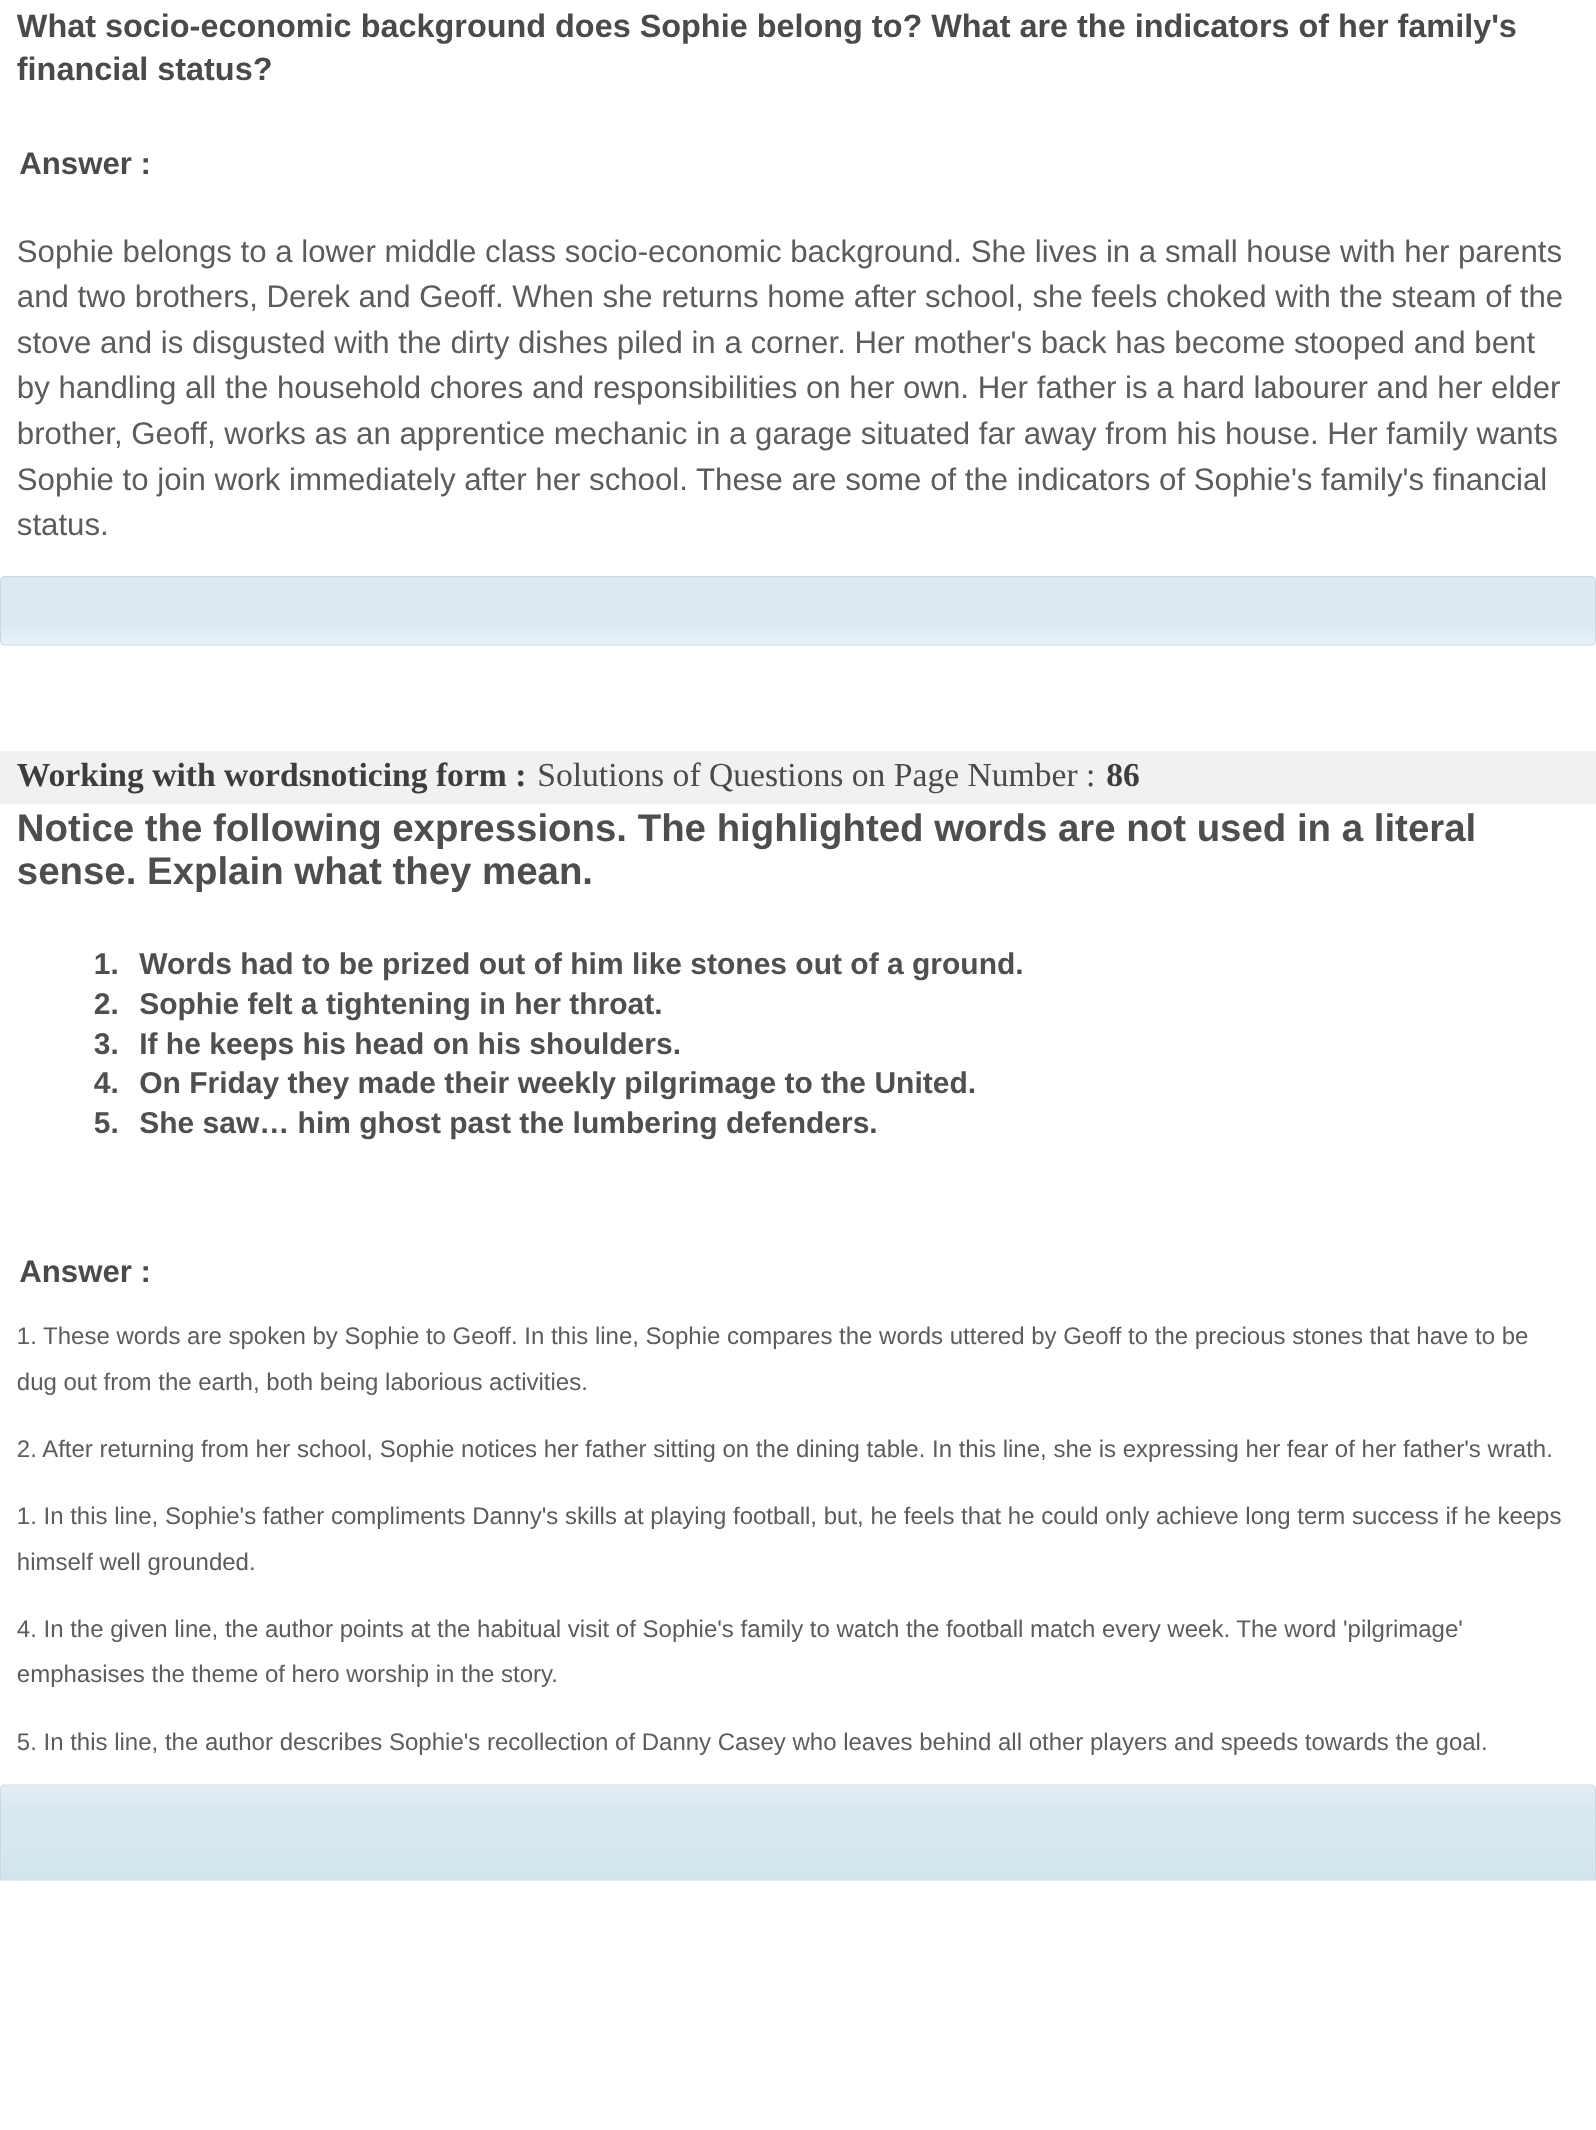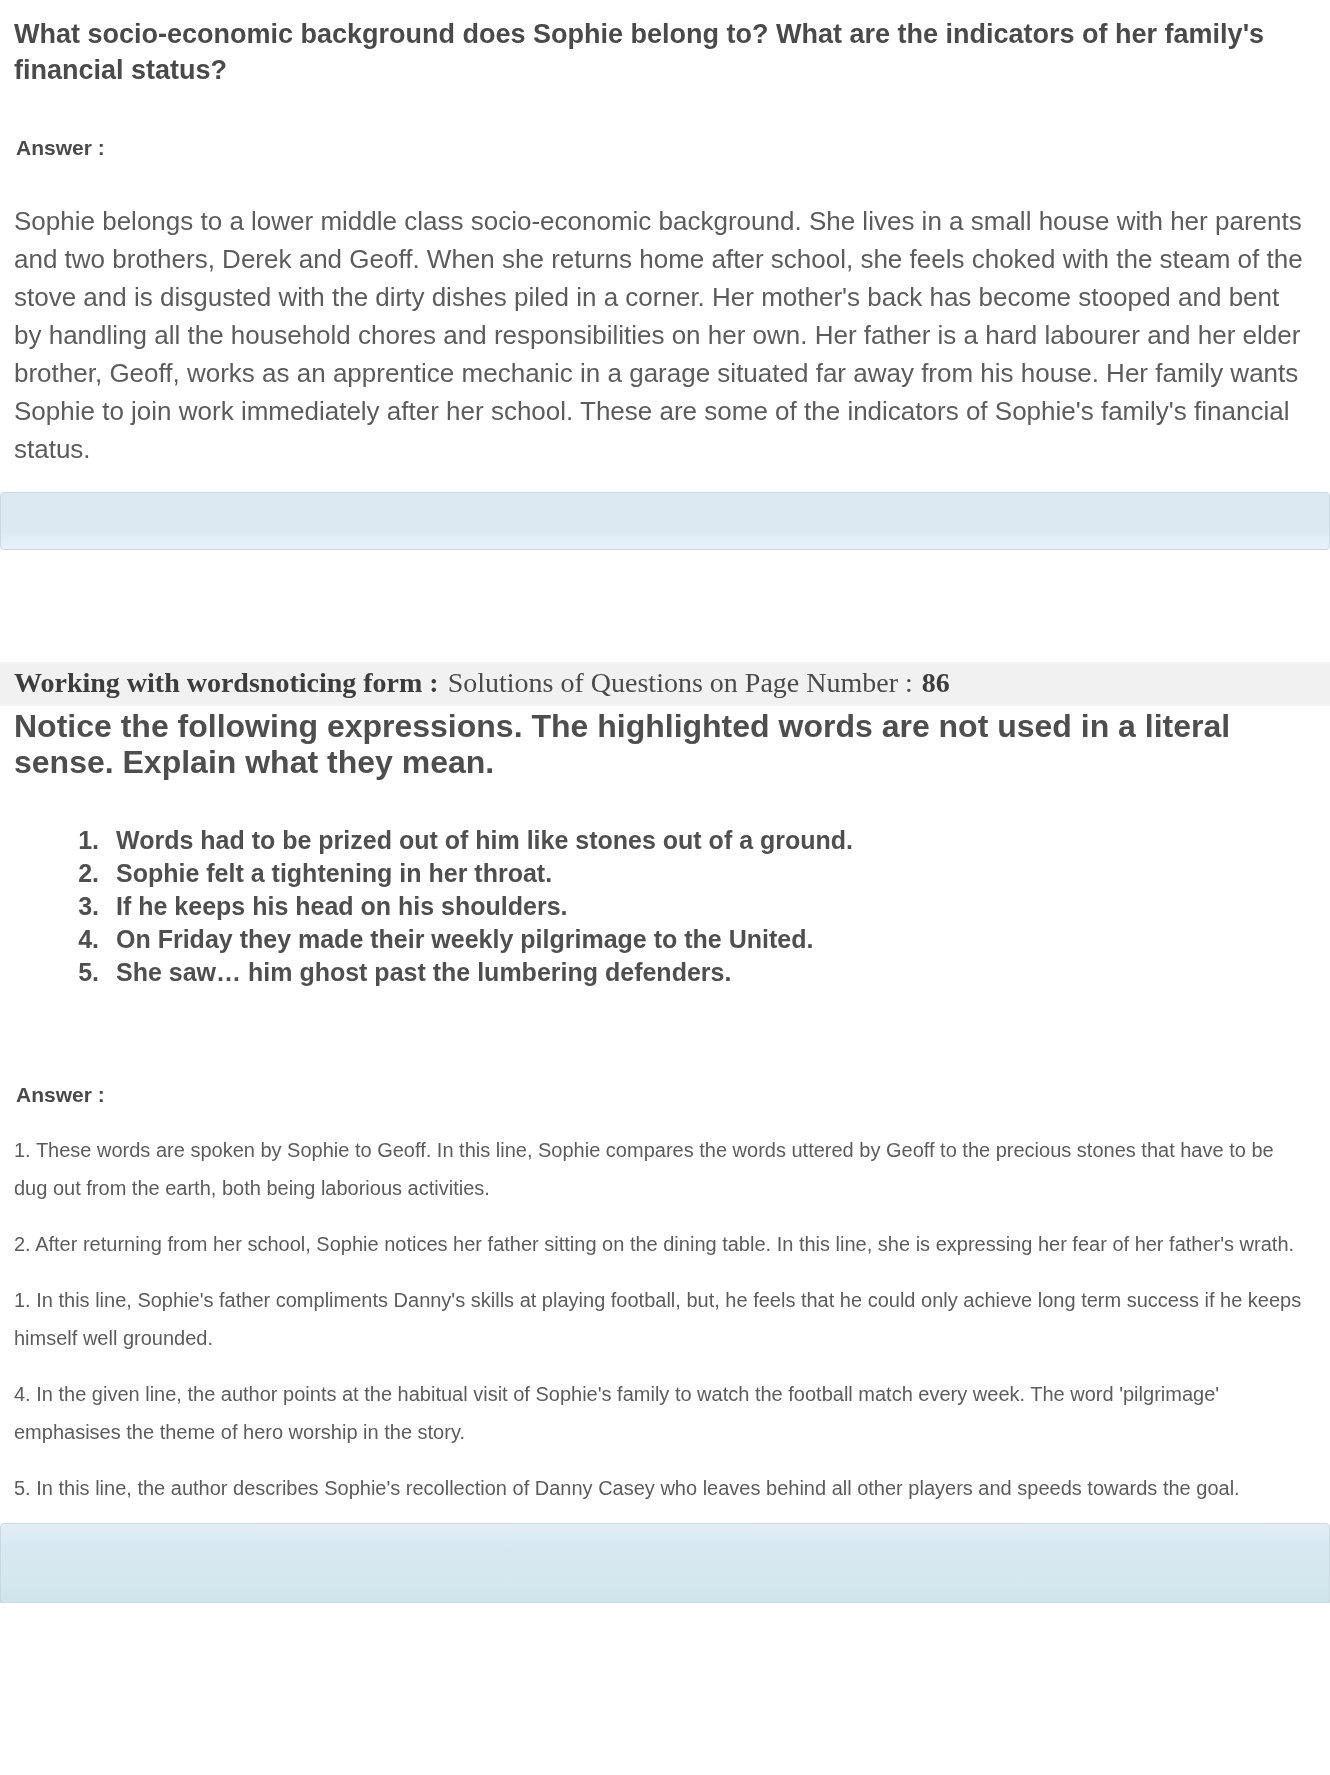--- a/index.html
+++ b/index.html
@@ -19,29 +19,29 @@
     height: 1775px;
     position: relative;
   }
   .pad {
     padding-left: 14px;
     padding-right: 18px;
   }
   
   .q-title {
     margin: 0;
-    padding-top: 16px;
+    padding-top: 4px;
     font-size: 27px;
     line-height: 36px;
     font-weight: bold;
     color: #4a4a4a;
   }
   .answer-label {
     margin-top: 42px;
-    font-size: 21px;
+    font-size: 26px;
     line-height: 36px;
     font-weight: bold;
     color: #4a4a4a;
     padding-left: 16px;
   }
   .answer-body {
     margin-top: 36px;
     font-size: 26px;
     line-height: 38px;
     color: #5c5c5c;
@@ -57,21 +57,21 @@
     background: linear-gradient(to bottom, #dde9f2 0%, #dde9f2 70%, #eaf2f8 100%);
   }
   .band.bottom {
     margin-top: 16px;
     height: 80px;
     border-radius: 4px 4px 0 0;
     background: linear-gradient(to bottom, #e3eef5 0%, #d8e8f0 30%, #d5e7ee 80%, #cde5ea 100%);
   }
   
   .section-strip {
-    margin-top: 112px;
+    margin-top: 88px;
     width: 1330px;
     box-sizing: border-box;
     background: #f1f1f1;
     padding: 2px 28px 4px 14px;
     font-family: "Liberation Serif", serif;
     font-size: 28px;
     line-height: 38px;
     color: #4a4a4a;
   }
   .section-strip .h-bold   { font-weight: bold; color: #3d3d3d; }

